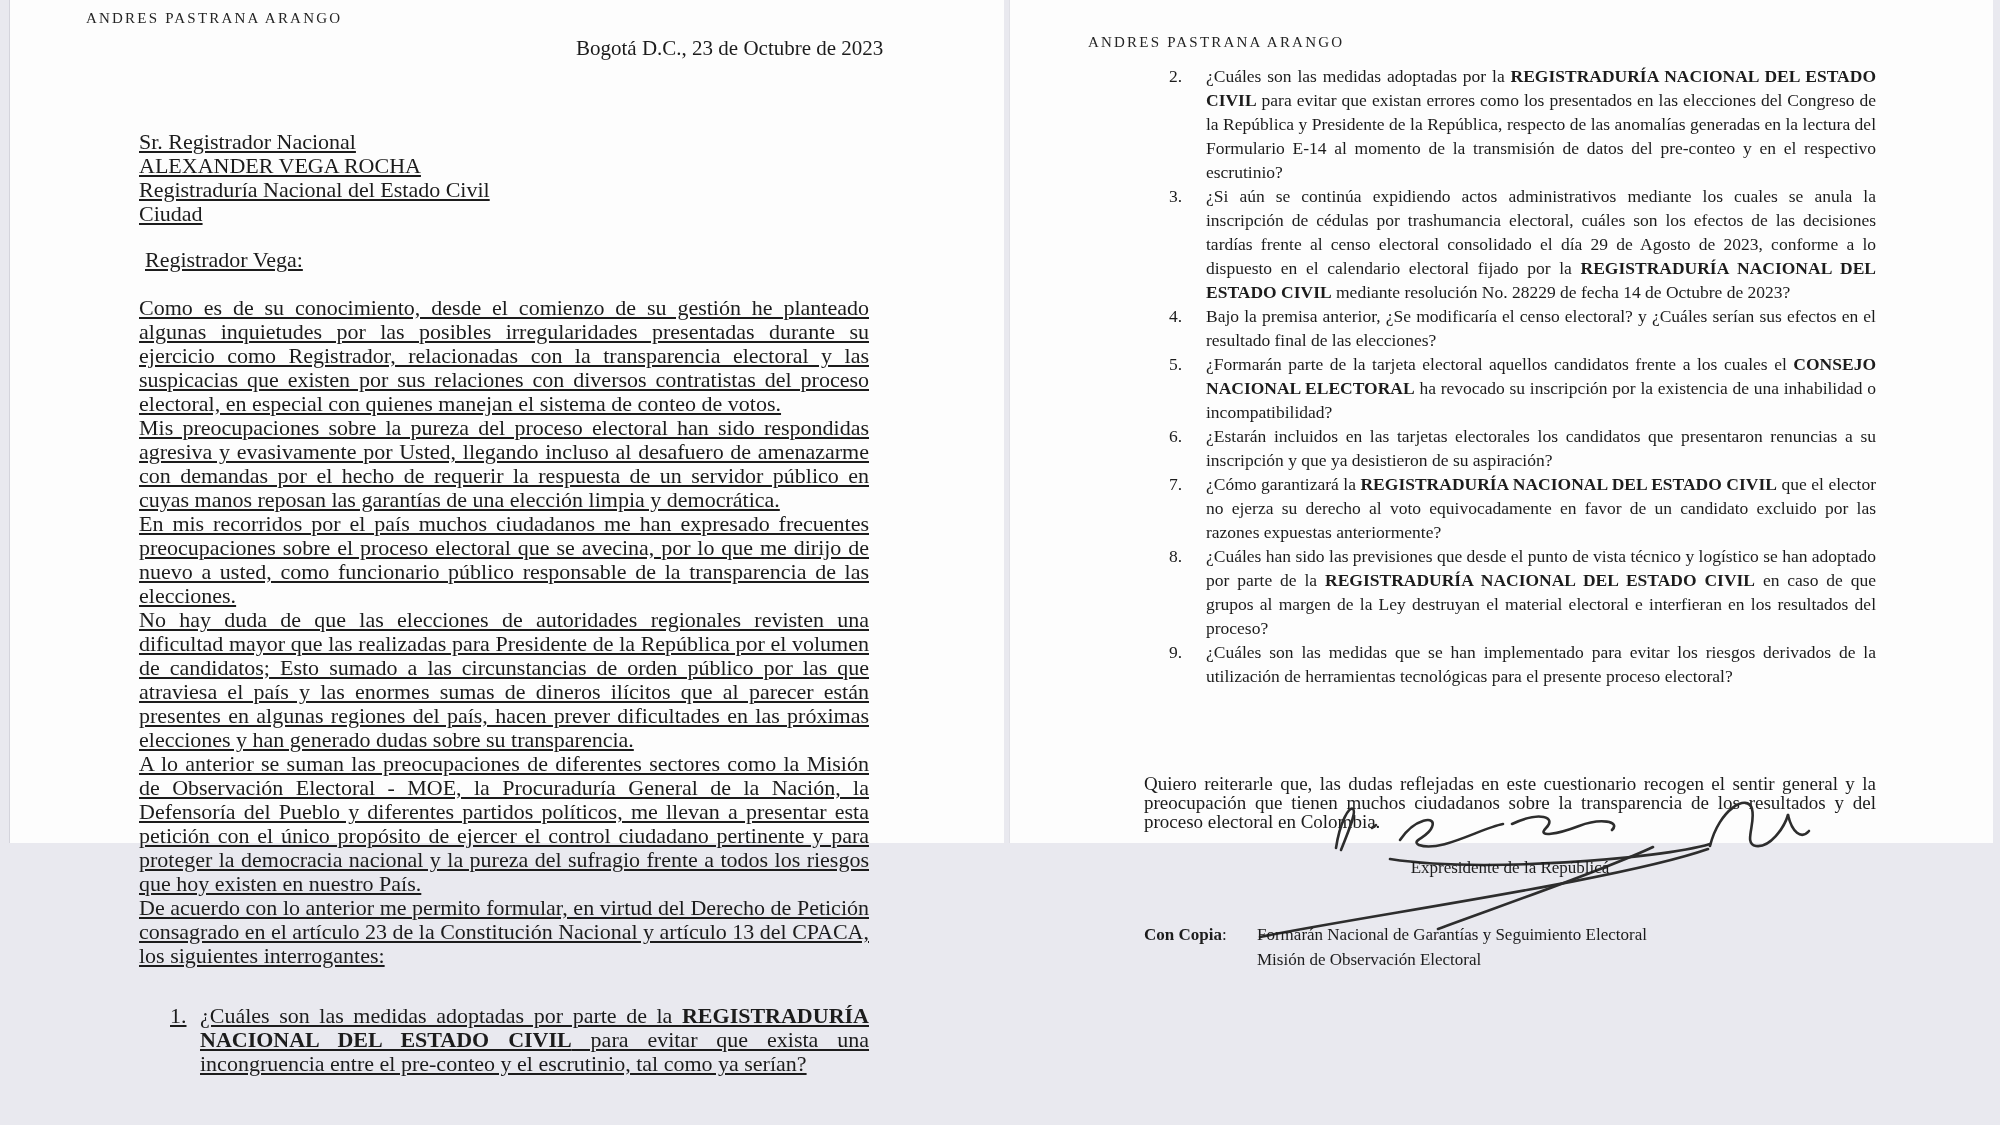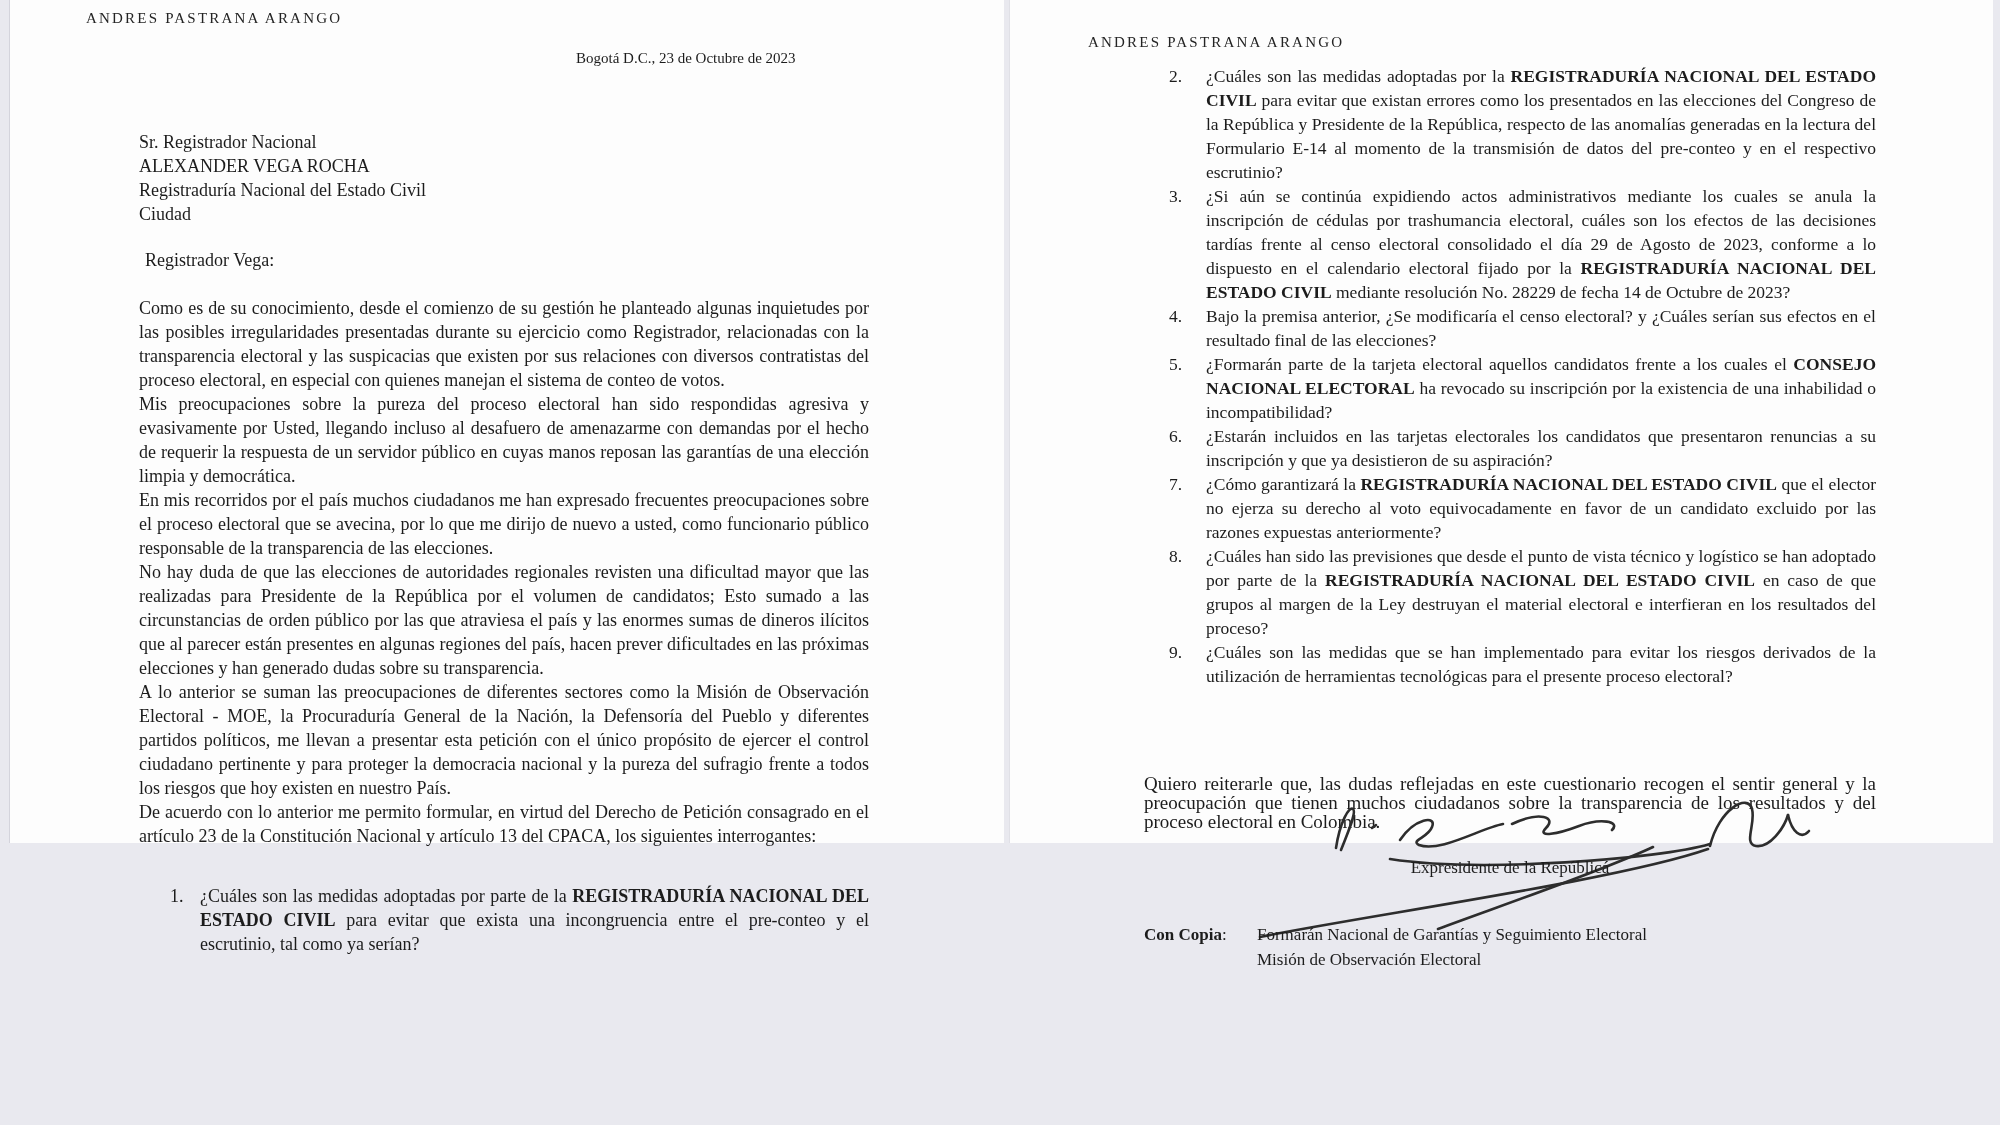--- a/index.html
+++ b/index.html
@@ -18,26 +18,26 @@
   .letterhead{
     position:absolute;
     font-size:15px;letter-spacing:2.2px;color:#242424;
     white-space:nowrap;
   }
   #page1 .letterhead{left:76px;top:10px;}
   #page2 .letterhead{left:78px;top:34px;}
 
   .date-line{
     position:absolute;left:566px;top:36px;
-    font-size:15px;white-space:nowrap;margin-top:14px;
+    font-size:21px;white-space:nowrap;
   }
 
   .p1-body{
     position:absolute;left:129px;top:130px;width:730px;
-    font-size:18px;line-height:24px;
+    font-size:22px;line-height:24px;text-decoration:underline;
   }
   .recipient-line{line-height:24px;}
   .salutation{margin-top:22px;margin-left:6px;}
   .para{text-align:justify;}
   .para.first{margin-top:24px;}
 
   .item{display:flex;}
   .p1-body .item{margin-top:36px;}
   .p1-body .item .num{flex:0 0 18px;margin-left:31px;margin-right:12px;}
   .item .txt{flex:1;text-align:justify;}

